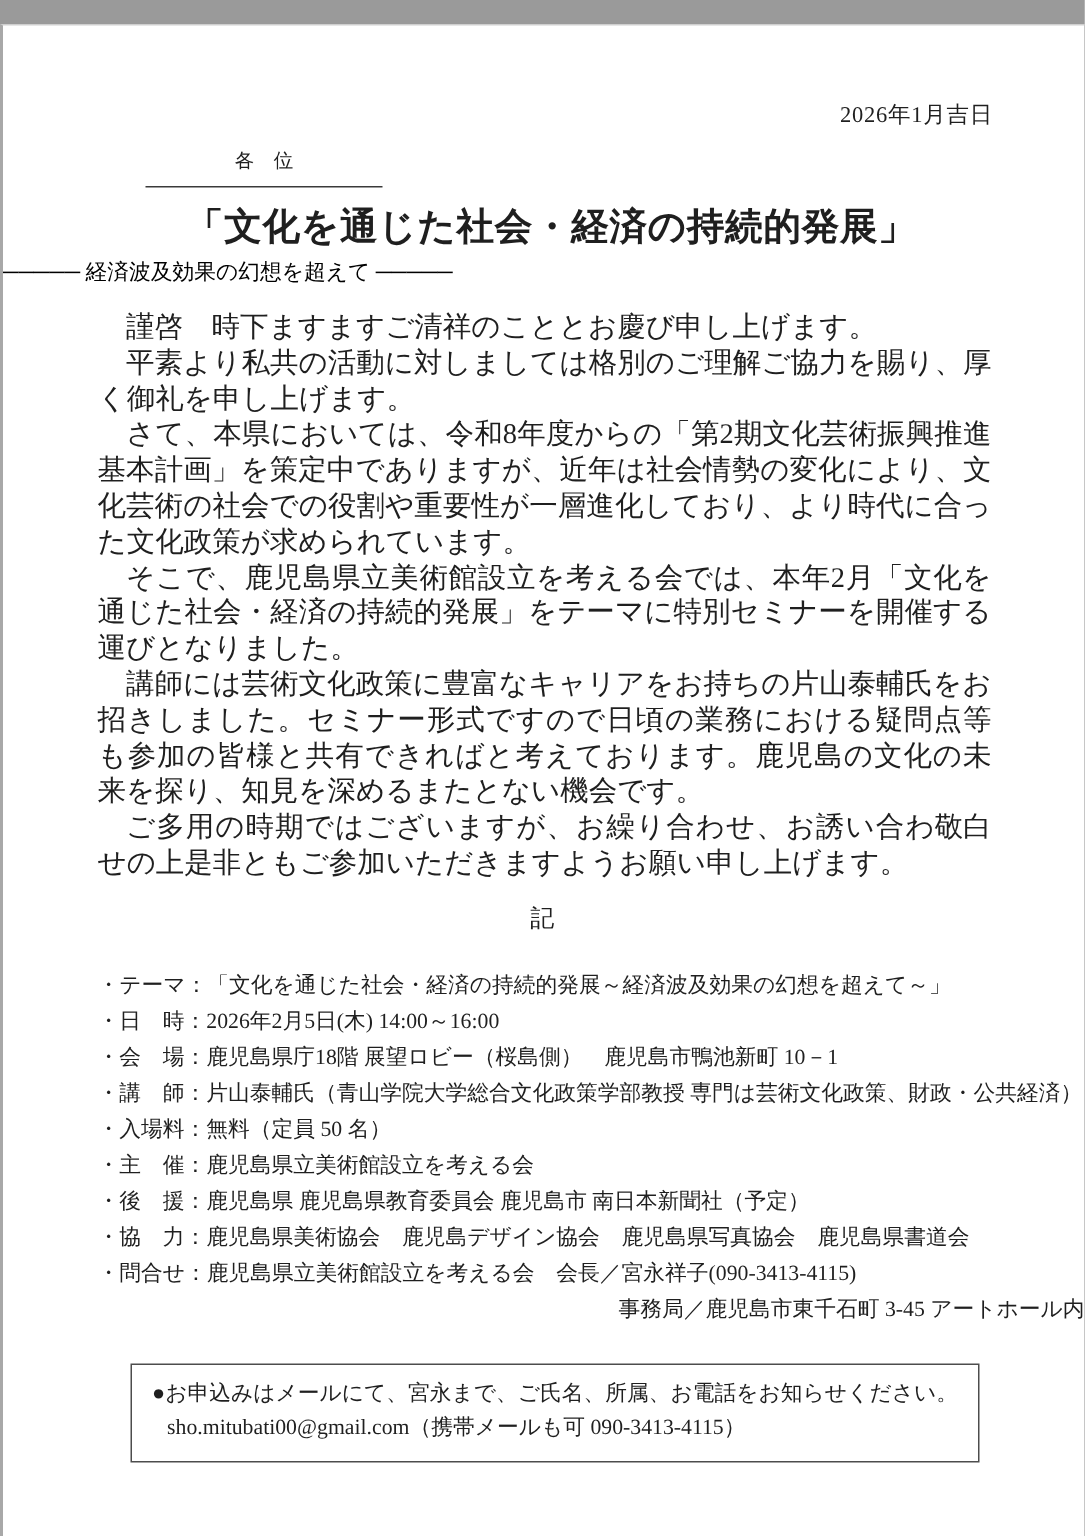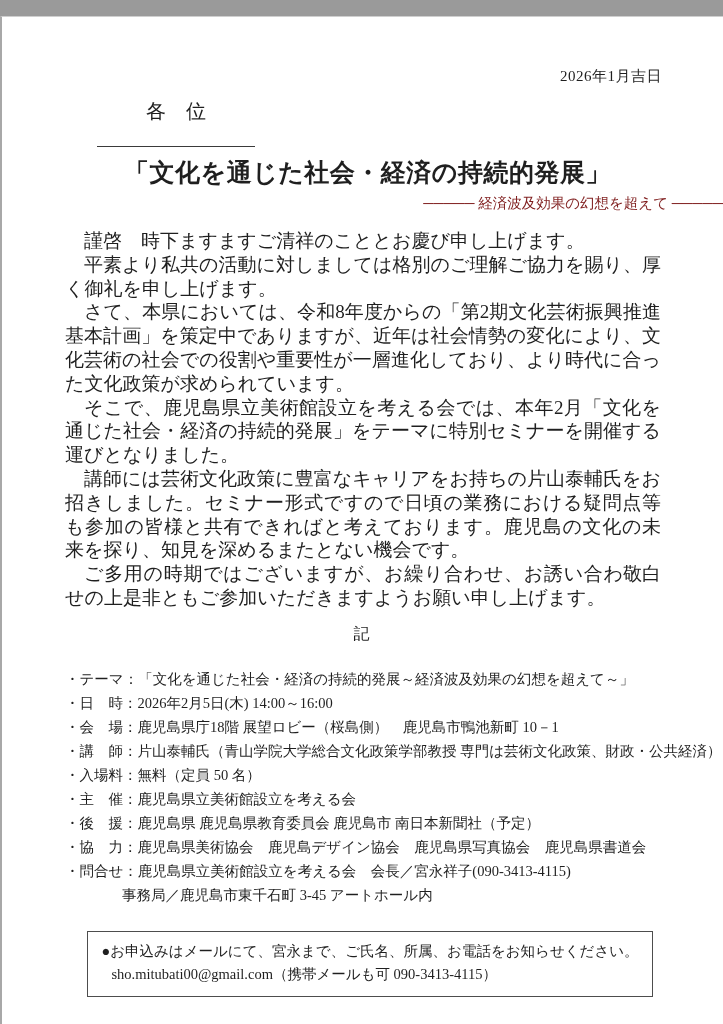--- a/index.html
+++ b/index.html
@@ -19,22 +19,22 @@
   .date{
     margin:50px 61px 0 0;
     text-align:right;
     font-size:15px;
     letter-spacing:0.5px;
   }
   .salutation{
     margin:12px 0 0 95px;
     width:158px;
     text-align:center;
-    font-size:20px;
-    padding-bottom:21px;
+    font-size:13px;
+    padding-bottom:8px;
     border-bottom:1.5px solid #3a3a3a;
   }
   .sender{
     margin:14px 0 0 388px;
     font-size:15px;
     line-height:26px;
   }
   .series-line{
     margin-top:16px;
     text-align:center;
@@ -47,23 +47,23 @@
     margin:9px 0 0 0;
     text-align:center;
     font-family:"Liberation Sans","DejaVu Sans",sans-serif;
     font-size:25px;
     font-weight:700;
     letter-spacing:0.5px;
     padding-left:10px;
   }
   .subtitle{
     margin-top:5px;
-    text-align:right;
+    text-align:left;
     font-size:14.5px;
-    color:#7f1d1d;
+    color:#000000;
   }
   .body-block{
     margin:16px 62px 0 63px;
     font-size:19px;
     line-height:23.8px;
     text-align:justify;
   }
   .body-block p{margin:0;text-indent:1em;}
   .closing{float:right;text-indent:0;}
   .ki{
@@ -79,20 +79,21 @@
     font-size:14.5px;
     line-height:24px;
   }
   .details li{white-space:nowrap;}
   .contact-line2{
     margin-left:63px;
     padding-left:57px;
     font-size:14.5px;
     line-height:24px;
     white-space:nowrap;
+    text-align:right;
   }
   .apply-box{
     margin:24px 0 0 85px;
     width:566px;
     box-sizing:border-box;
     border:1.5px solid #4d4d4d;
     padding:8px 8px 10px 8px;
     font-size:14.5px;
     line-height:23px;
   }

